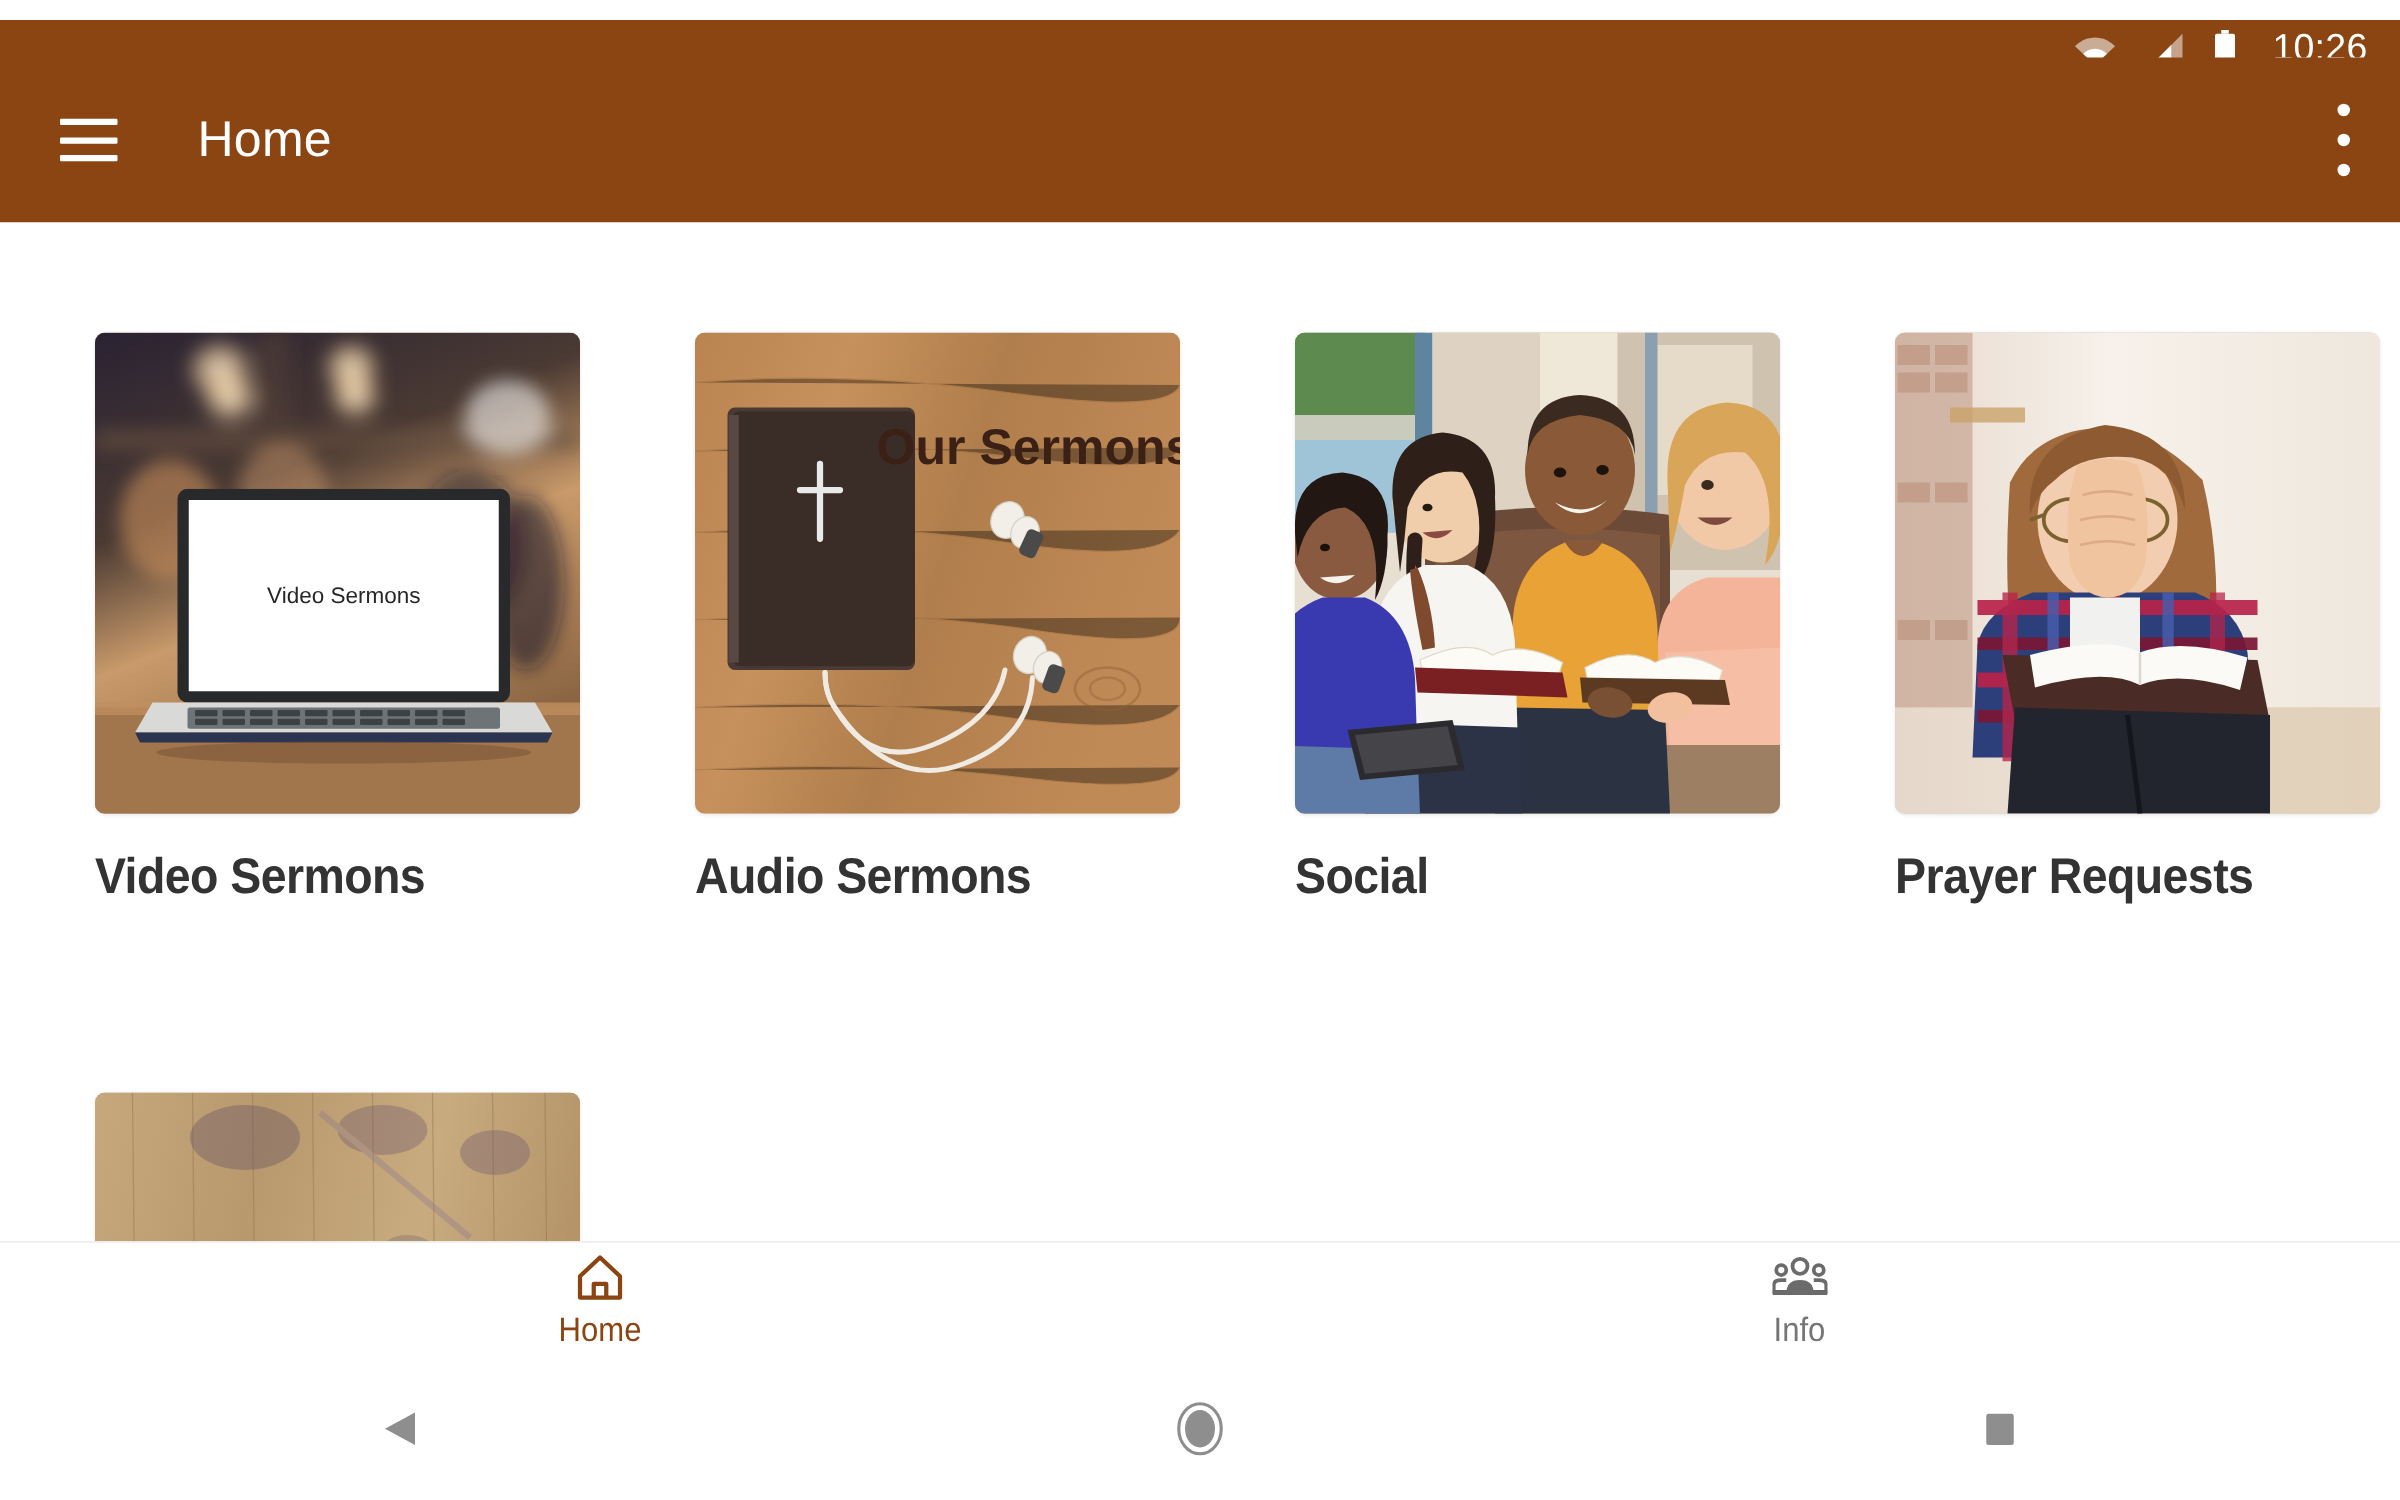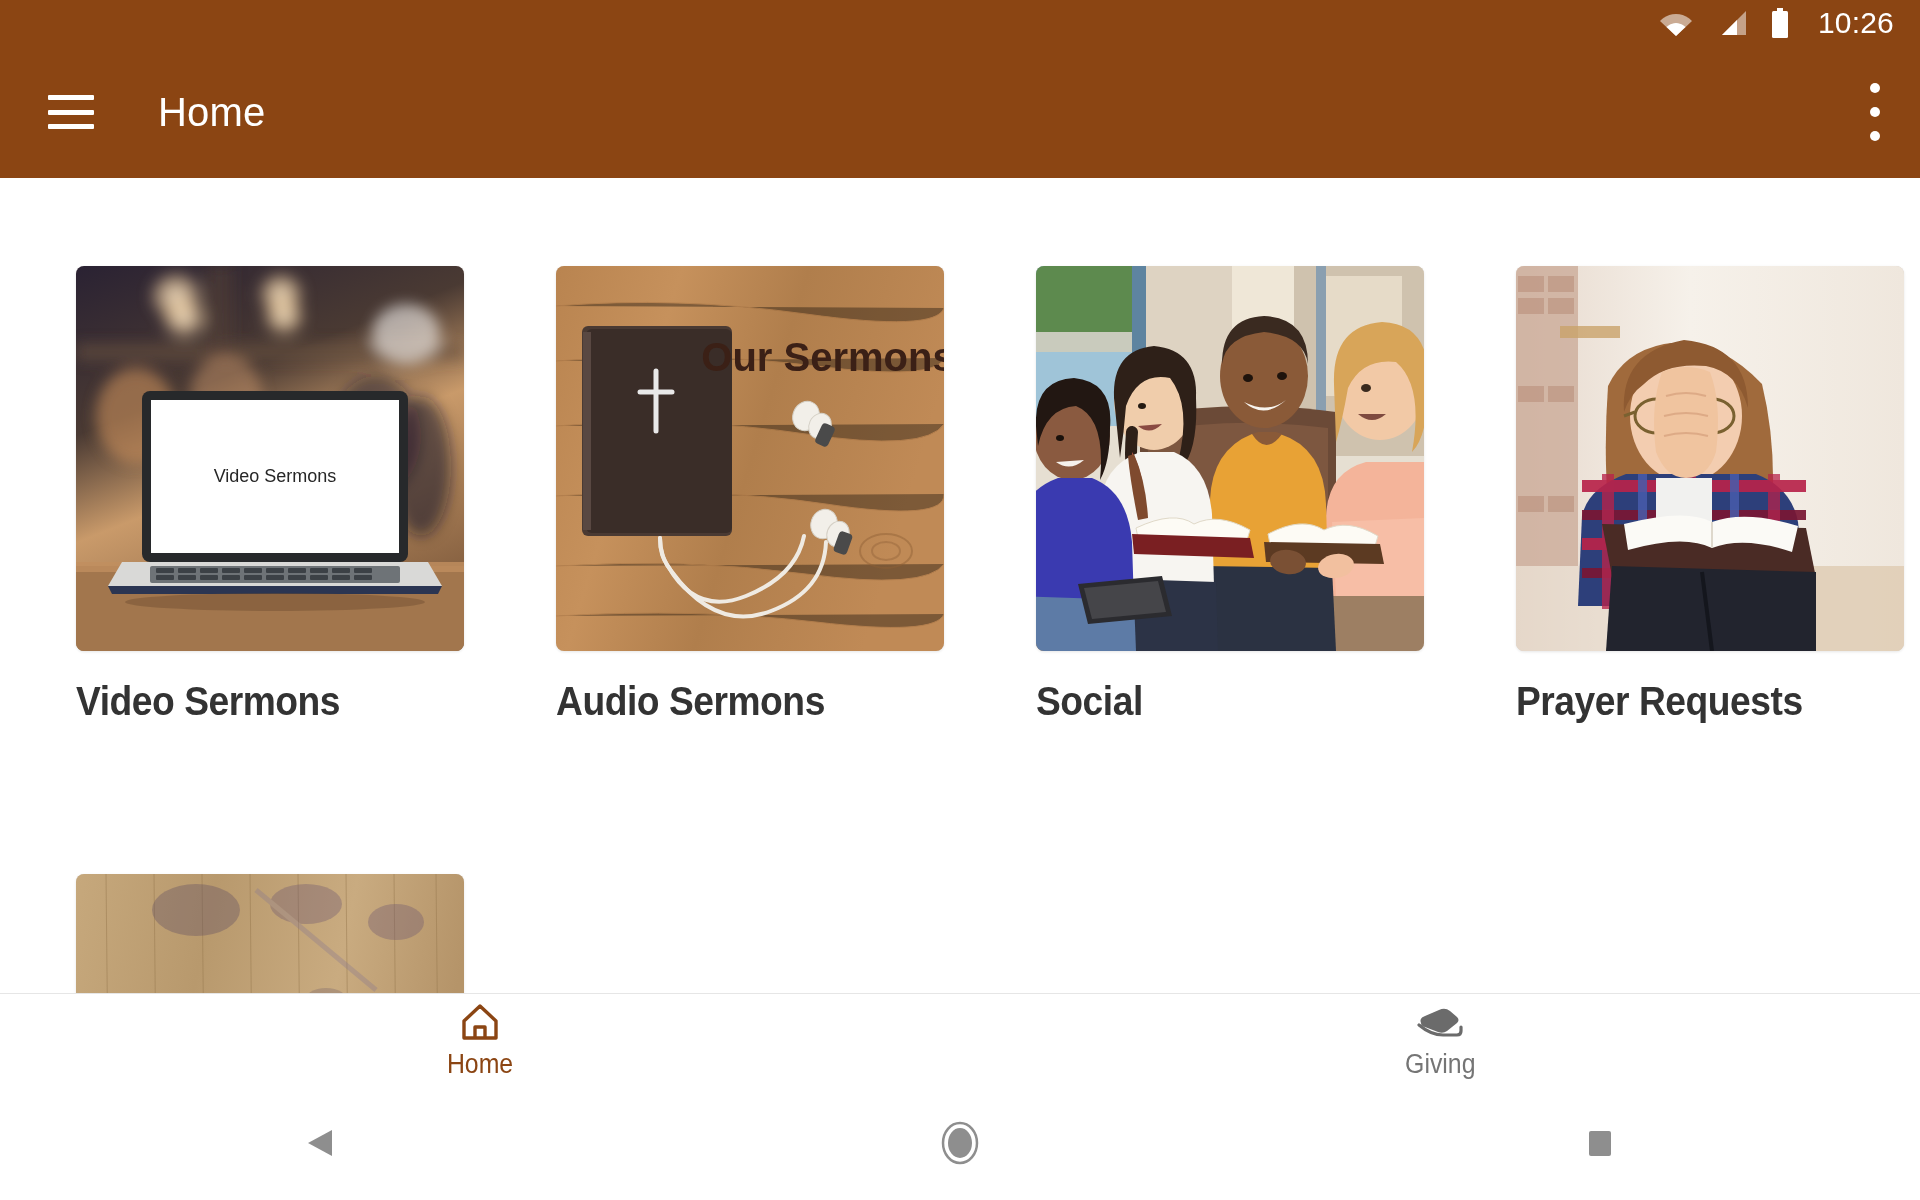--- a/index.html
+++ b/index.html
@@ -5,21 +5,21 @@
   * { box-sizing: border-box; margin: 0; padding: 0; }
   html, body {
     width: 1920px; height: 1200px;
     background: #ffffff;
     font-family: "Liberation Sans", sans-serif;
     overflow: hidden;
   }
 
   
   .status-bar {
-    position: absolute; top: 0; left: 0;
+    position: absolute; top: 16px; left: 0;
     width: 1920px; height: 46px;
     background: #8B4513;
     display: flex; align-items: center; justify-content: flex-end;
     padding-right: 26px; gap: 24px;
   }
   .status-icon { display: flex; align-items: center; }
   .status-time {
     color: #ffffff; font-size: 30px; font-weight: 400;
     letter-spacing: 0.2px; margin-left: 5px;
   }
@@ -497,31 +497,36 @@
   <div class="nav-item active">
     <span class="nav-icon">
       <svg width="40" height="38" viewBox="0 0 40 38" fill="none" stroke="#8B4513" stroke-width="3.4" stroke-linejoin="round">
         <path d="M4 18 L20 3 L36 18 L36 35 L4 35 Z"></path>
         <path d="M15 35 L15 24 L25 24 L25 35"></path>
       </svg>
     </span>
     <span class="nav-label">Home</span>
   </div>
 
-
-
   <div class="nav-item">
     <span class="nav-icon">
-      <svg width="46" height="34" viewBox="0 0 46 34" fill="#6b6b6b">
-        <path d="M4 18 Q2 13 8 11 L22 5 Q28 2 33 6 L40 12 Q43 15 40 18 L30 26 Q26 29 21 27 L8 22 Q4 21 4 18 Z"></path>
-        <path d="M2 20 Q14 30 26 30 L40 30 Q44 30 44 26 L44 22" fill="none" stroke="#6b6b6b" stroke-width="3.2" stroke-linecap="round"></path>
+      <svg width="44" height="34" viewBox="0 0 44 34" fill="none" stroke="#6b6b6b" stroke-width="3">
+        <circle cx="22" cy="8" r="6"></circle>
+        <circle cx="7" cy="11" r="4"></circle>
+        <circle cx="37" cy="11" r="4"></circle>
+        <path d="M11 30 Q11 19 22 19 Q33 19 33 30 Z" fill="#6b6b6b" stroke="none"></path>
+        <path d="M1 30 L1 23 Q1 19 7 19 L11 19" stroke-linejoin="round"></path>
+        <path d="M43 30 L43 23 Q43 19 37 19 L33 19" stroke-linejoin="round"></path>
+        <rect x="0" y="27" width="44" height="4" fill="#6b6b6b" stroke="none"></rect>
       </svg>
     </span>
-    <span class="nav-label">Giving</span>
-  </div>
+    <span class="nav-label">Info</span>
+  </div>
+
+
 
 </div>
 
 <div class="system-nav">
   <div class="sys-btn">
     <svg width="28" height="30" viewBox="0 0 28 30">
         <path d="M26 2 L26 28 L2 15 Z" fill="#8e8e8e"></path>
       </svg>
   </div>
   <div class="sys-btn">

